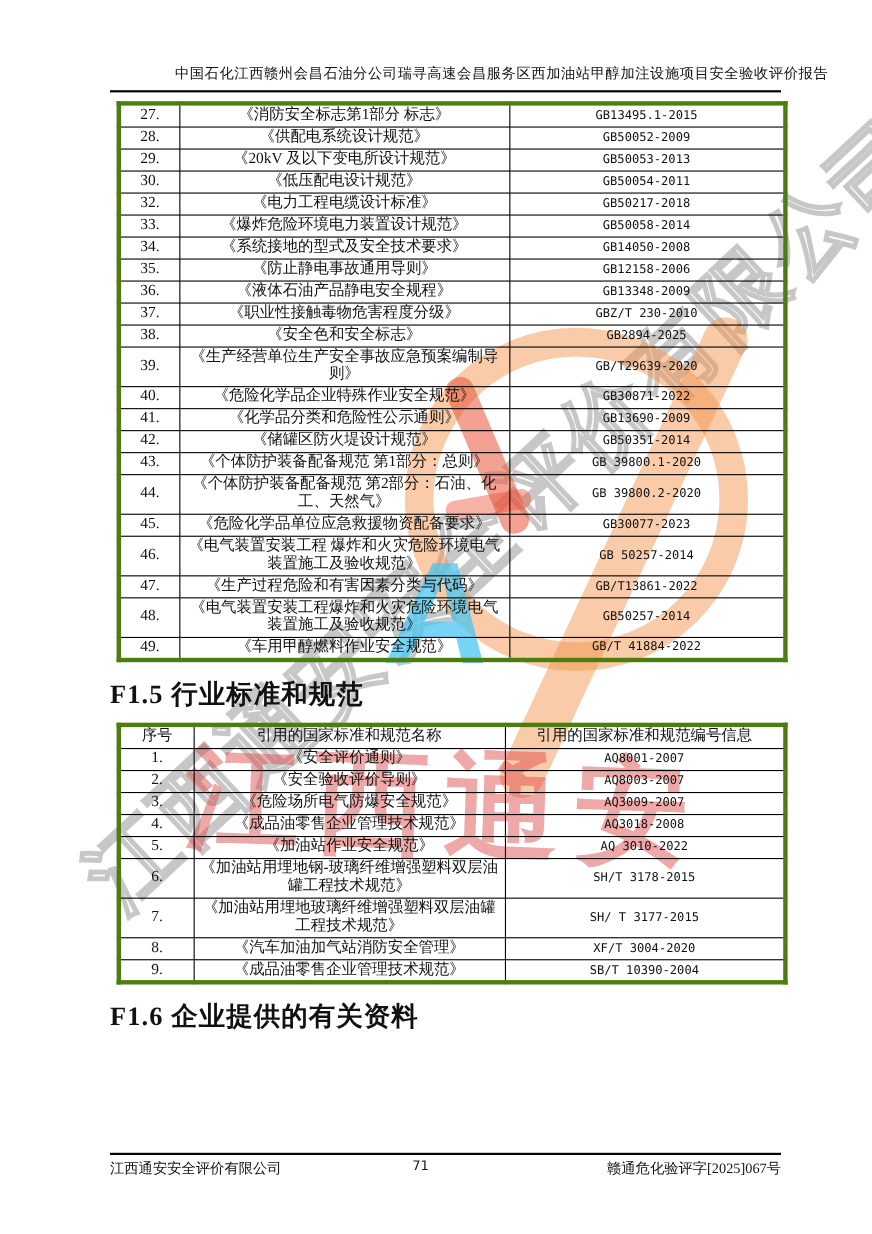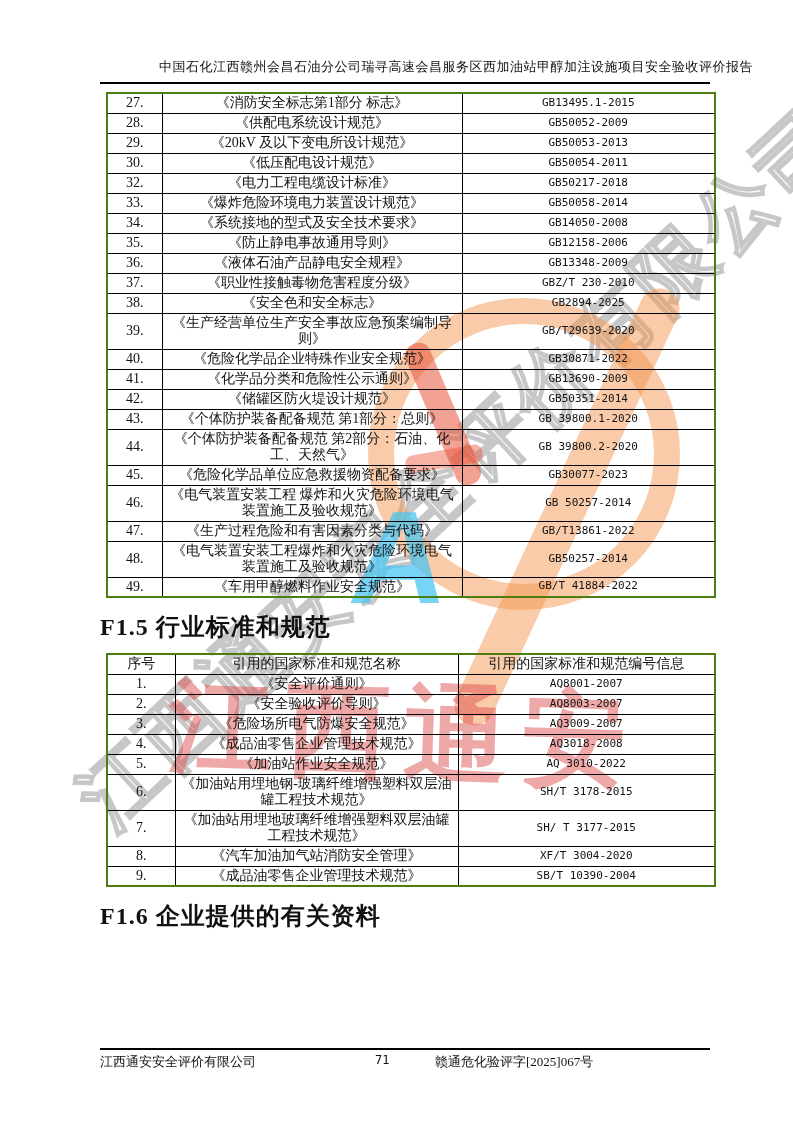--- a/index.html
+++ b/index.html
@@ -50,21 +50,21 @@
   }
   
   .content { position:absolute; inset:0; z-index:1; }
   .doc-title {
     margin:58px 40px 6px 40px; text-align:right;
     font-size:13px; letter-spacing:0.5px;
   }
   .head-rule { margin-left:100px; width:610px; border-top:2px solid #000; margin-bottom:8px; }
   table.std {
     margin-left:106px; width:610px; border-collapse:collapse;
-    border:2px solid #4d7c0f; table-layout:fixed;
+    border:4px solid #4d7c0f; table-layout:fixed;
   }
   table.std td, table.std th {
     border:1px solid #000; text-align:center; vertical-align:middle;
     font-size:14px; font-weight:normal; line-height:1.18;
     padding:1px 3px; height:20px; overflow:hidden;
   }
   table.std .c-code { font-family:"DejaVu Sans Mono", monospace; font-size:11px;margin-top:20px; }
   .sec-heading {
     margin:13px 0 10px 100px; font-size:24px; font-weight:bold; letter-spacing:1px;
   }
@@ -72,21 +72,21 @@
   .doc-list li { font-size:14.5px; margin-bottom:24px; letter-spacing:1px; }
   .footer-rule {
     position:absolute; left:100px; top:1048px; width:610px; border-top:2px solid #000;
   }
   .footer {
     position:absolute; left:100px; top:1053px; width:610px;
     display:flex; align-items:flex-start; font-size:13px;
   }
   .footer .f-left  { flex:1; text-align:left; }
   .footer .f-mid   { width:60px; text-align:left; font-family:"DejaVu Sans Mono", monospace; font-size:12px; }
-  .footer .f-right { flex:1; }
+  .footer .f-right { flex:1; text-align:right; }
 </style>
 </head>
 <body>
 
 <div class="page">
 
   <div class="wm">
     <div class="wm-outline">江西通安安全评价有限公司</div>
     <div class="wm-ring"></div>
     <div class="wm-abar"></div>

